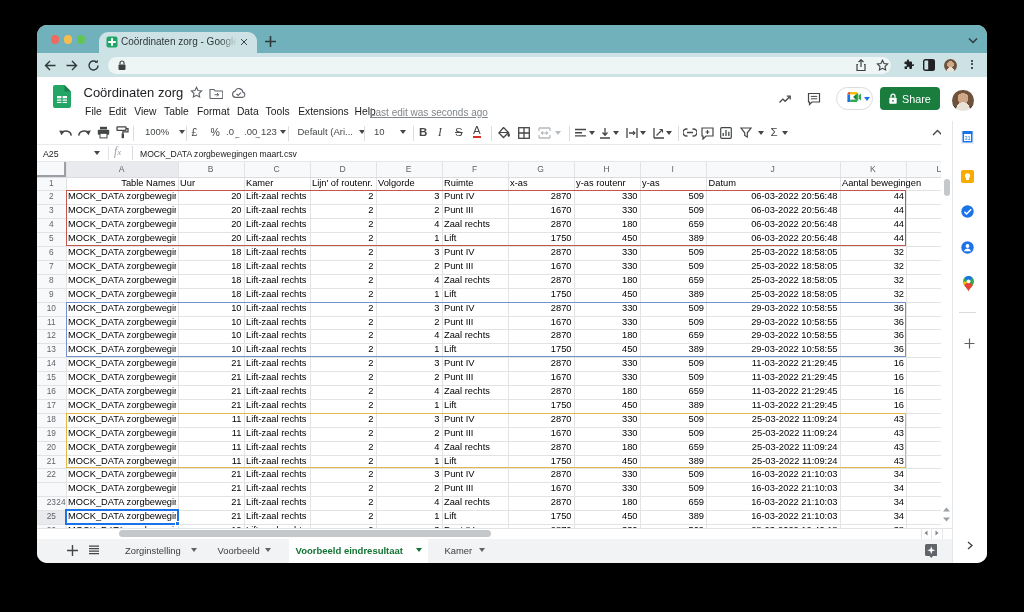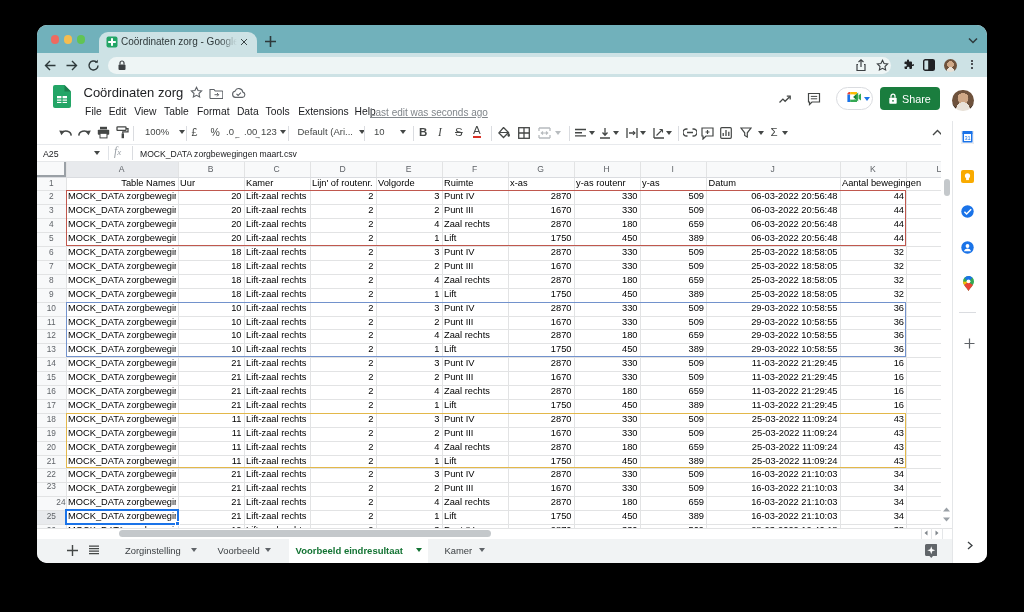--- a/index.html
+++ b/index.html
@@ -342,21 +342,21 @@
 <div class="ab" style="left:0;top:181.80px;width:28.5px;height:13.9px;font-size:8.3px;color:#5f6368;line-height:13.9px;text-align:center;">13</div>
 <div class="ab" style="left:0;top:195.70px;width:28.5px;height:13.9px;font-size:8.3px;color:#5f6368;line-height:13.9px;text-align:center;">14</div>
 <div class="ab" style="left:0;top:209.60px;width:28.5px;height:13.9px;font-size:8.3px;color:#5f6368;line-height:13.9px;text-align:center;">15</div>
 <div class="ab" style="left:0;top:223.50px;width:28.5px;height:13.9px;font-size:8.3px;color:#5f6368;line-height:13.9px;text-align:center;">16</div>
 <div class="ab" style="left:0;top:237.40px;width:28.5px;height:13.9px;font-size:8.3px;color:#5f6368;line-height:13.9px;text-align:center;">17</div>
 <div class="ab" style="left:0;top:251.30px;width:28.5px;height:13.9px;font-size:8.3px;color:#5f6368;line-height:13.9px;text-align:center;">18</div>
 <div class="ab" style="left:0;top:265.20px;width:28.5px;height:13.9px;font-size:8.3px;color:#5f6368;line-height:13.9px;text-align:center;">19</div>
 <div class="ab" style="left:0;top:279.10px;width:28.5px;height:13.9px;font-size:8.3px;color:#5f6368;line-height:13.9px;text-align:center;">20</div>
 <div class="ab" style="left:0;top:293.00px;width:28.5px;height:13.9px;font-size:8.3px;color:#5f6368;line-height:13.9px;text-align:center;">21</div>
 <div class="ab" style="left:0;top:306.90px;width:28.5px;height:13.9px;font-size:8.3px;color:#5f6368;line-height:13.9px;text-align:center;">22</div>
-<div class="ab" style="left:0;top:318px;width:28.5px;height:13.9px;font-size:8.3px;color:#5f6368;line-height:13.9px;text-align:center;">23</div>
+<div class="ab" style="left:0;top:334px;width:28.5px;height:13.9px;font-size:8.3px;color:#5f6368;line-height:13.9px;text-align:center;">23</div>
 <div class="ab" style="left:0;top:334.70px;width:28.5px;height:13.9px;font-size:8.3px;color:#5f6368;line-height:13.9px;text-align:right;">24</div>
 <div class="ab" style="left:0;top:348.60px;width:28.5px;height:13.9px;font-size:8.3px;color:#5f6368;line-height:13.9px;text-align:center;">25</div>
 <div class="ab" style="left:0;top:362.50px;width:28.5px;height:13.9px;font-size:8.3px;color:#5f6368;line-height:13.9px;text-align:center;">26</div>
 <div class="cell" style="left:31.0px;top:15.00px;width:107.5px;text-align:right;overflow:hidden;">Table Names</div>
 <div class="cell" style="left:143.0px;top:15.00px;width:61.5px;text-align:left;overflow:hidden;">Uur</div>
 <div class="cell" style="left:209.0px;top:15.00px;width:61.5px;text-align:left;overflow:hidden;">Kamer</div>
 <div class="cell" style="left:275.0px;top:15.00px;width:61.5px;text-align:left;overflow:hidden;">Lijn' of routenr.</div>
 <div class="cell" style="left:341.0px;top:15.00px;width:61.5px;text-align:left;overflow:hidden;">Volgorde</div>
 <div class="cell" style="left:407.0px;top:15.00px;width:61.5px;text-align:left;overflow:hidden;">Ruimte</div>
 <div class="cell" style="left:473.0px;top:15.00px;width:61.5px;text-align:left;overflow:hidden;">x-as</div>

